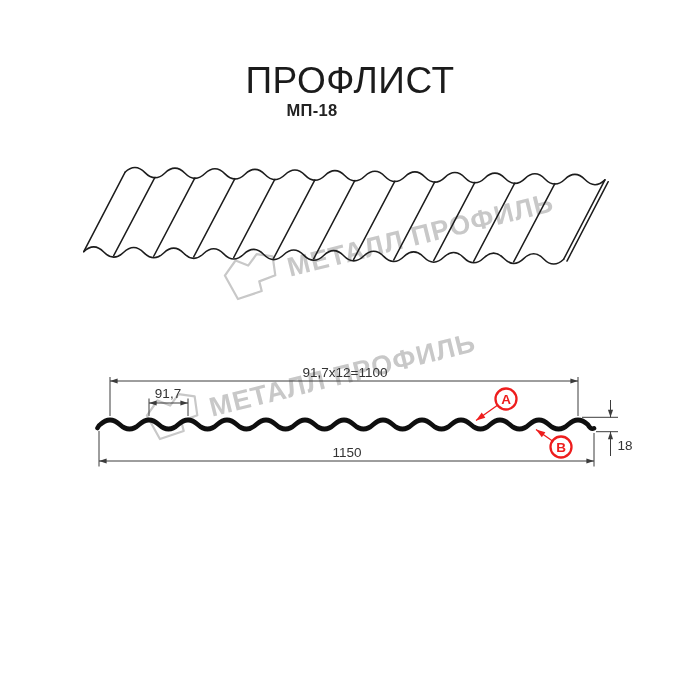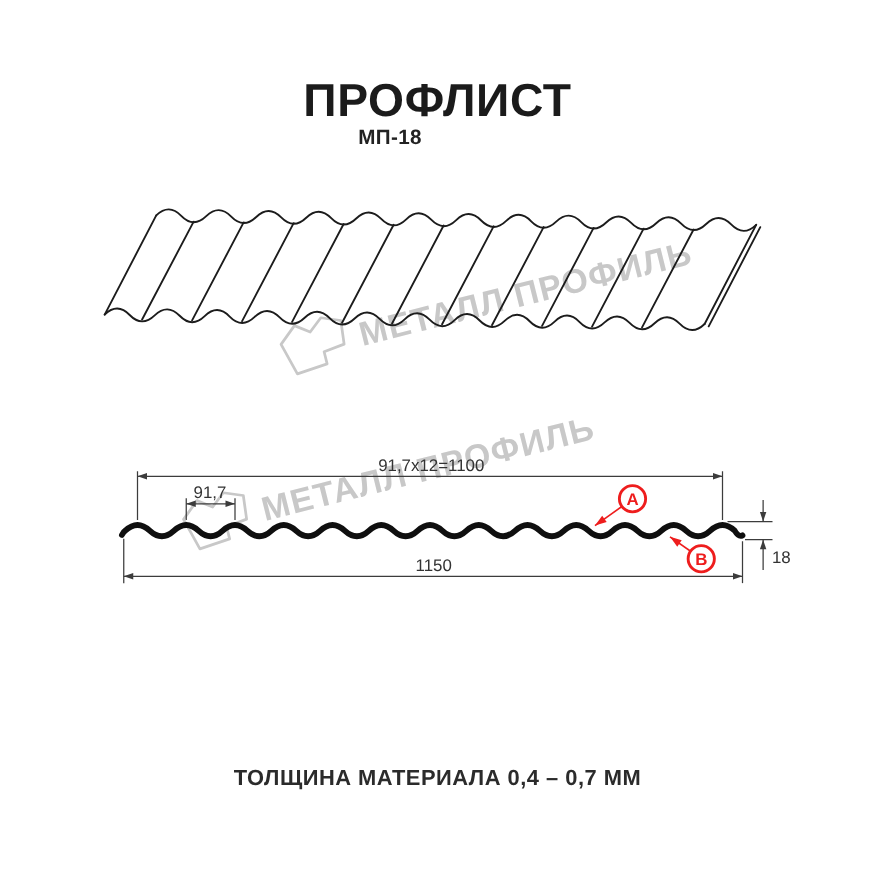--- a/index.html
+++ b/index.html
@@ -1,19 +1,19 @@
 <!DOCTYPE html>
 <html><head>
 <meta charset="utf-8">
 <style>
   html,body{margin:0;padding:0;background:#fff;}
   .page{position:relative;width:700px;height:700px;background:#ffffff;overflow:hidden;
         font-family:"Liberation Sans",sans-serif;}
   .title{position:absolute;top:60px;left:0;width:700px;text-align:center;
-         font-size:37px;font-weight:bold;letter-spacing:.5px;color:#1b1b1b;}
+         font-size:37px;font-weight:normal;letter-spacing:.5px;color:#1b1b1b;}
   .subtitle{position:absolute;top:101px;left:0;width:624px;text-align:center;
             font-size:16.5px;font-weight:bold;letter-spacing:.3px;color:#222;}
   .caption{position:absolute;top:612px;left:0;width:700px;text-align:center;
            font-size:17.5px;font-weight:bold;letter-spacing:.4px;color:#2b2b2b;}
   .wm{position:absolute;display:flex;align-items:center;gap:9px;
       transform:rotate(-14deg);transform-origin:left center;z-index:1;
       color:#c8c8c8;font-weight:bold;font-size:27px;letter-spacing:1px;white-space:nowrap;}
   .wm1{left:224px;top:261px;}
   .wm2{left:146px;top:401px;}
   .wm svg{flex:0 0 auto;}
@@ -111,14 +111,13 @@
       <line x1="497.5" y1="405.2" x2="476" y2="420.5" stroke-width="1.3" marker-end="url(#arrR)"></line>
       <circle cx="506" cy="399" r="10.5"></circle>
       <text x="506" y="404" text-anchor="middle" fill="#ee1d1d" stroke="none" font-size="13.5" font-weight="bold">A</text>
 
       <line x1="552.5" y1="441" x2="536" y2="429.5" stroke-width="1.3" marker-end="url(#arrR)"></line>
       <circle cx="561" cy="447" r="10.5"></circle>
       <text x="561" y="452" text-anchor="middle" fill="#ee1d1d" stroke="none" font-size="13.5" font-weight="bold">B</text>
     </g>
   </svg>
 
-  <div class="caption">ТОЛЩИНА МАТЕРИАЛА 0,4 – 0,7 ММ</div>
 </div>
 
 </body></html>

